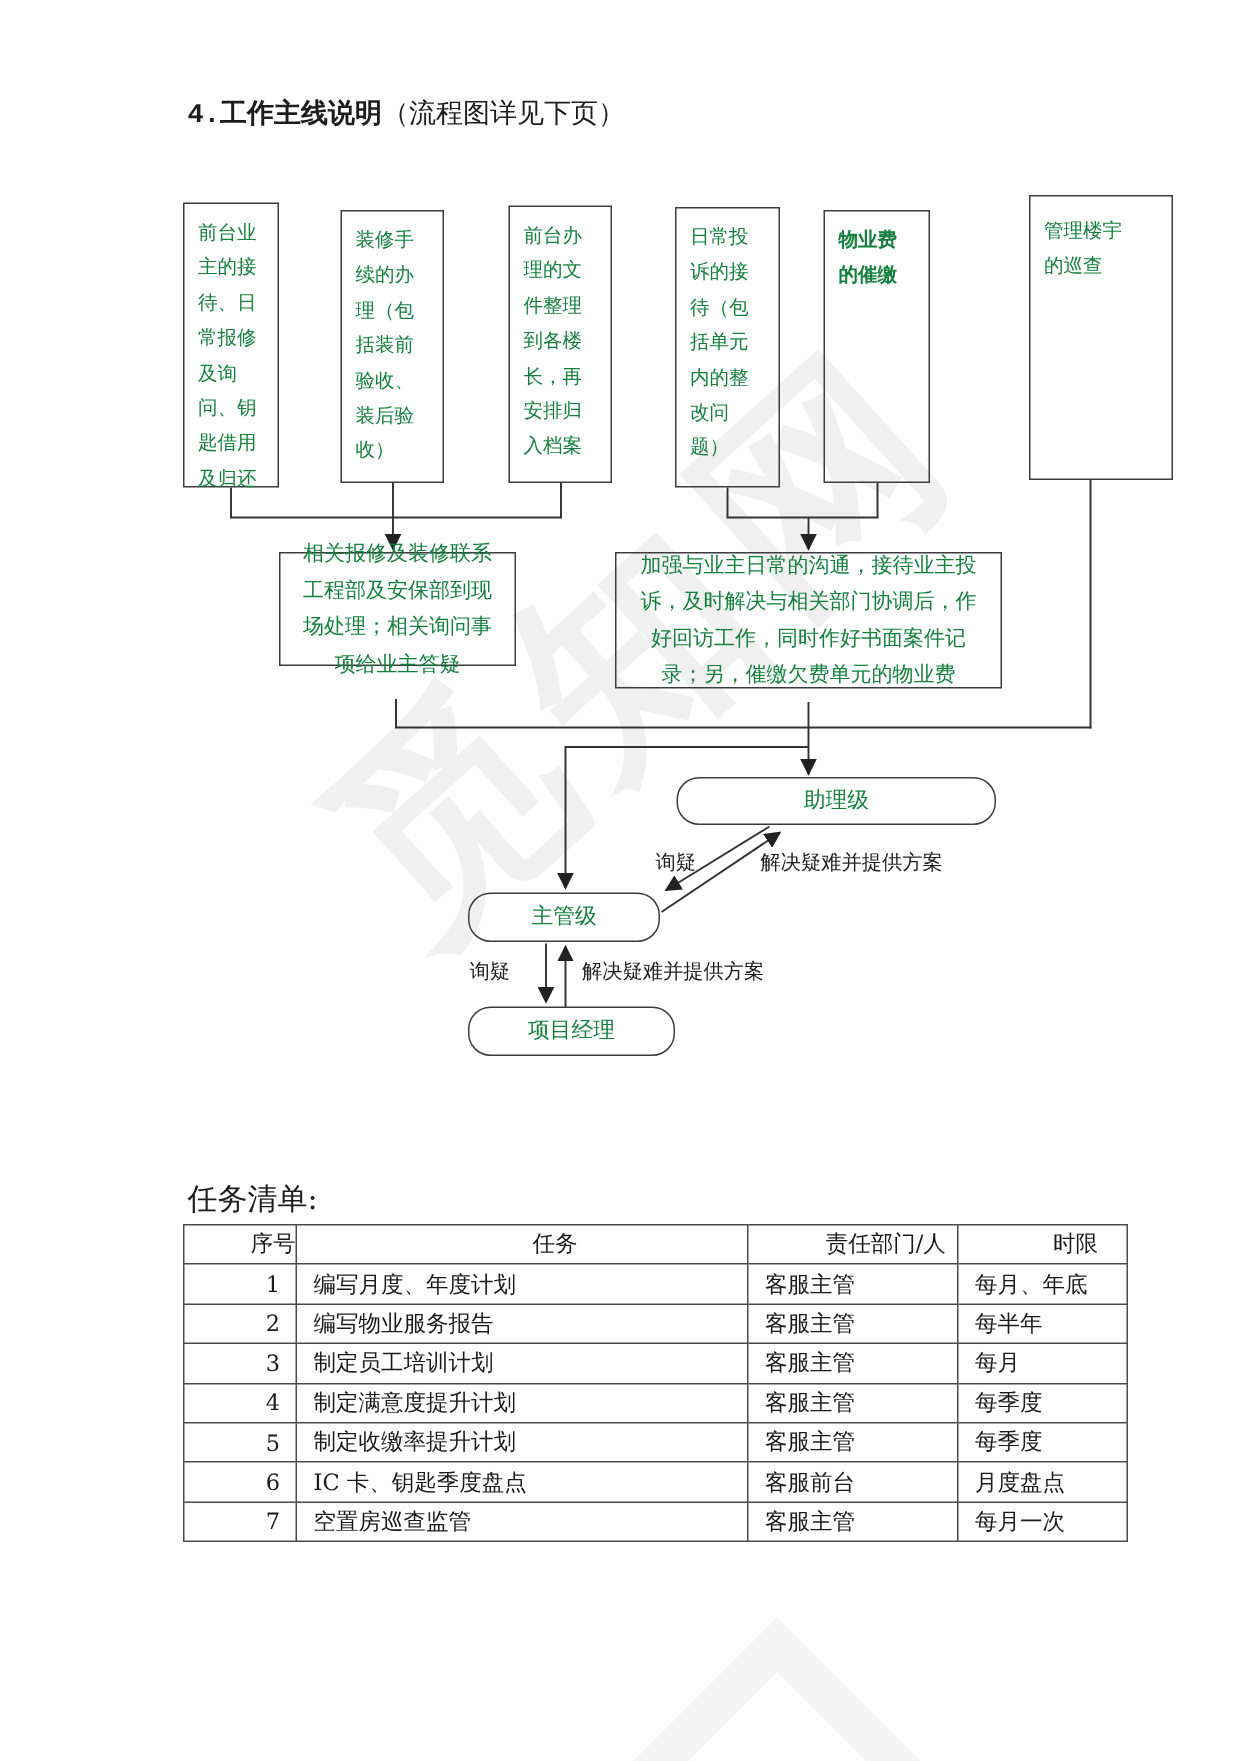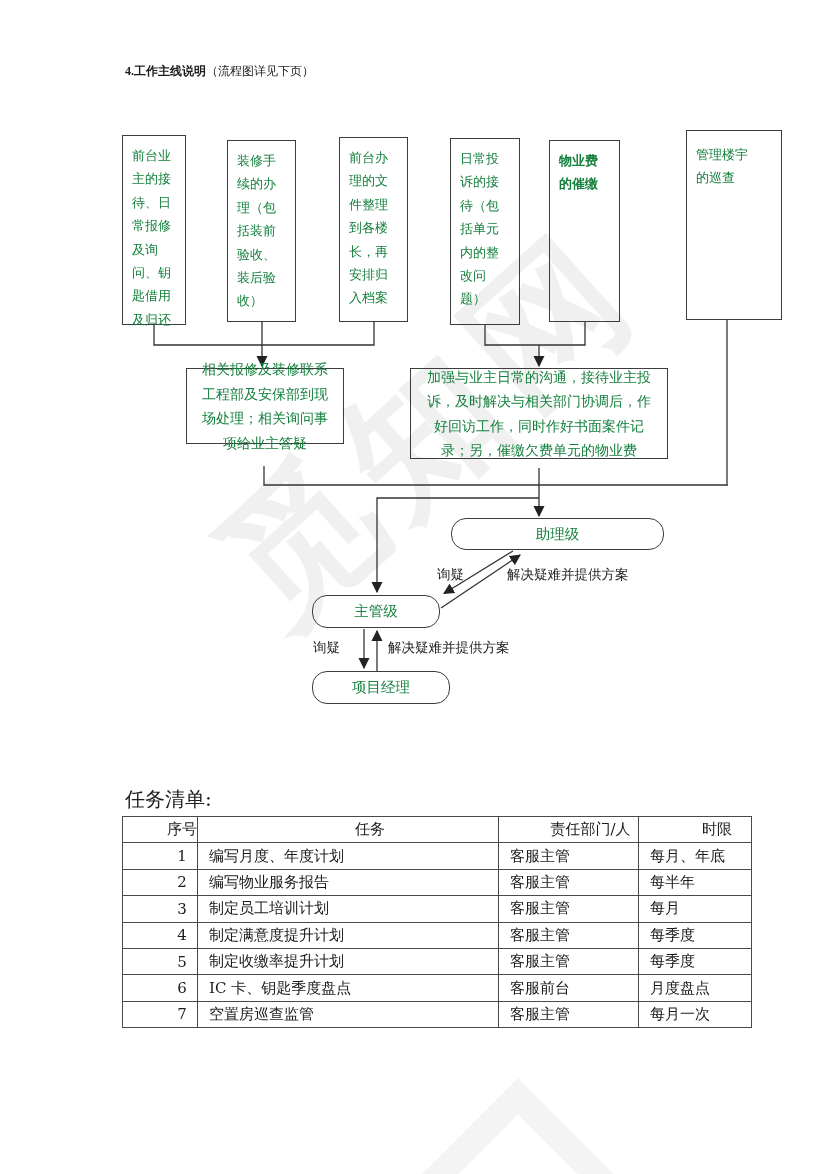--- a/index.html
+++ b/index.html
@@ -9,22 +9,22 @@
   
   .wm-top{position:absolute;left:170px;top:210px;width:520px;height:440px;
           display:flex;align-items:center;justify-content:center;
           font-size:150px;font-weight:bold;letter-spacing:14px;color:#000;opacity:0.055;
           transform:rotate(-42deg);pointer-events:none;white-space:nowrap;}
   .wm-bottom{position:absolute;left:412px;top:1122px;width:160px;height:160px;
              border:26px solid rgba(0,0,0,0.045);transform:rotate(45deg);
              display:flex;align-items:center;justify-content:center;pointer-events:none;}
 
   
-  .doc-title{position:absolute;left:125px;top:63px;font-family:Liberation Serif, serif;
-             font-size:12px;}
+  .doc-title{position:absolute;left:125px;top:63px;font-family:Liberation Mono, monospace;
+             font-size:18px;}
   .doc-title .b{font-weight:bold;}
   .doc-title .n{font-weight:normal;}
 
   
   .fbox{position:absolute;box-sizing:border-box;border:1.6px solid #3c3c3c;background:transparent;
         font-size:13px;line-height:23.4px;color:#15803d;white-space:pre-line;}
   .fbox.vert{padding:8px 4px 0 9px;text-align:left;}
   .fbox.mid{text-align:center;display:flex;align-items:center;justify-content:center;
             font-size:14px;line-height:24.5px;}
   .fbox.role{display:flex;align-items:center;justify-content:center;font-size:14.5px;

